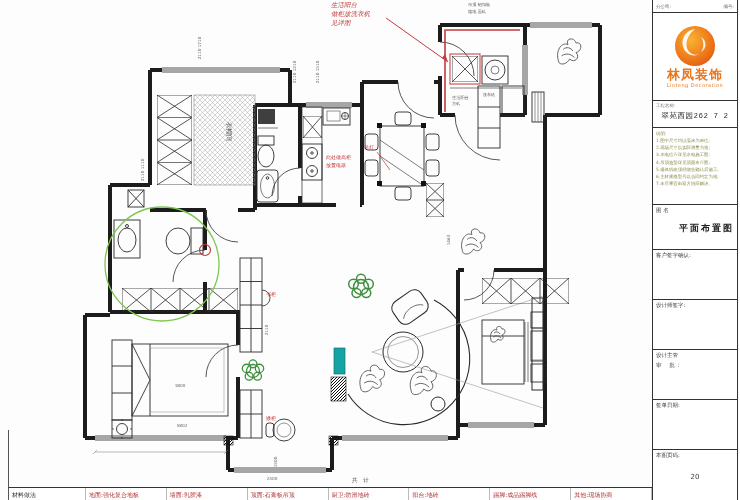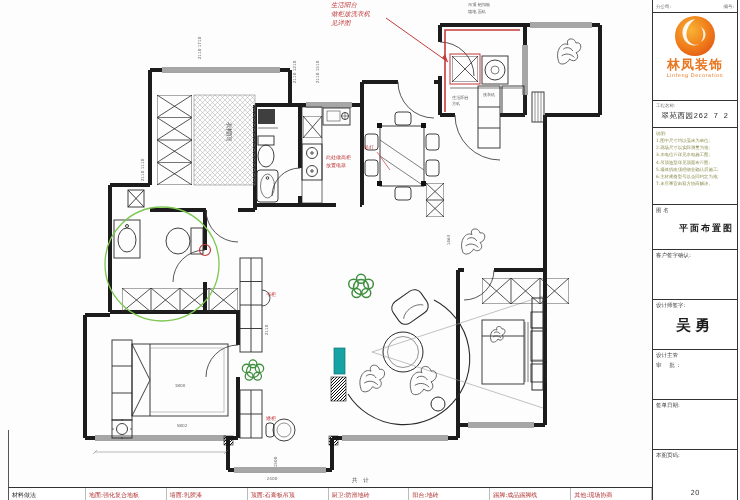--- a/index.html
+++ b/index.html
@@ -5,35 +5,35 @@
   html,body{margin:0;padding:0;}
   body{width:740px;height:500px;background:#fdfdfd;overflow:hidden;position:relative;
        font-family:"DejaVu Sans","Liberation Sans",sans-serif;color:#222;}
   #plan{position:absolute;left:0;top:0;width:652px;height:500px;}
   
   #tb{position:absolute;left:652px;top:0;width:86px;height:500px;background:#fff;
       border-left:1.5px solid #333;border-right:1.5px solid #333;box-sizing:border-box;
       display:flex;flex-direction:column;}
   #tb .sec{border-bottom:1px solid #333;box-sizing:border-box;padding:2px 3px;position:relative;}
   .tb-head{height:13px;display:flex;justify-content:space-between;font-size:4.5px;color:#666;align-items:center;}
-  .tb-logo{height:88px;display:flex;flex-direction:column;align-items:center;}
+  .tb-logo{height:88px;display:flex;flex-direction:column;align-items:center;justify-content:center;}
   .tb-logo .cn{font-size:13px;font-weight:bold;color:#e87722;letter-spacing:1px;line-height:1.1;margin-top:1px;}
   .tb-logo .en{font-size:5px;color:#e87722;letter-spacing:.5px;}
   .tb-proj{height:27px;}
   .tb-proj .lbl{font-size:4.5px;color:#777;}
   .tb-proj .val{font-size:7.5px;color:#333;text-align:center;margin-top:3px;letter-spacing:.5px;font-family:Liberation Mono, monospace;}
   .tb-notes{height:77px;overflow:hidden;}
   .tb-notes .ln{display:block;font-size:4.4px;color:#8a8a4a;line-height:1.62;white-space:nowrap;}
   .tb-name{height:45px;}
   .tb-cust,.tb-desg,.tb-supv,.tb-date,.tb-page{height:50px;}
   .lbl{font-size:5.5px;color:#444;}
   .lbl2{font-size:5.5px;color:#444;margin-top:3px;letter-spacing:3px;}
   .big{font-size:9px;font-weight:bold;text-align:right;margin-top:8px;letter-spacing:2px;color:#222;}
   .sig{font-size:15px;font-weight:bold;text-align:center;margin-top:7px;letter-spacing:4px;color:#1c1c1c;}
-  .pg{font-size:7px;text-align:center;margin-top:30px;color:#444;}
+  .pg{font-size:7px;text-align:center;margin-top:14px;color:#444;}
   
   #legend{position:absolute;left:8px;top:487px;width:644px;height:13px;border-top:1.2px solid #333;
           border-left:1px solid #555;display:flex;align-items:center;box-sizing:border-box;background:#fff;}
   #legend .cell{flex:1;font-size:6px;color:#b03030;white-space:nowrap;overflow:hidden;
                 border-right:.5px solid #bbb;padding:0 3px;line-height:13px;}
   #legend .cell.first{flex:0 0 70px;color:#333;}
   #total{position:absolute;left:352px;top:477px;font-size:5.5px;color:#333;letter-spacing:2px;}
   #sheetline{position:absolute;left:8px;top:430px;width:1px;height:70px;background:#555;}
 </style>
 </head>
@@ -341,21 +341,20 @@
   </div>
   <div class="sec tb-name">
     <div class="lbl">图  名</div>
     <div class="big">平面布置图</div>
   </div>
   <div class="sec tb-cust">
     <div class="lbl">客户签字确认:</div>
   </div>
   <div class="sec tb-desg">
     <div class="lbl">设计师签字:</div>
-    <div class="sig">吴勇</div>
   </div>
   <div class="sec tb-supv">
     <div class="lbl">设计主管</div>
     <div class="lbl2">审 批:</div>
   </div>
   <div class="sec tb-date">
     <div class="lbl">签单日期:</div>
   </div>
   <div class="sec tb-page" style="border-bottom:none;">
     <div class="lbl">本图页码:</div>

